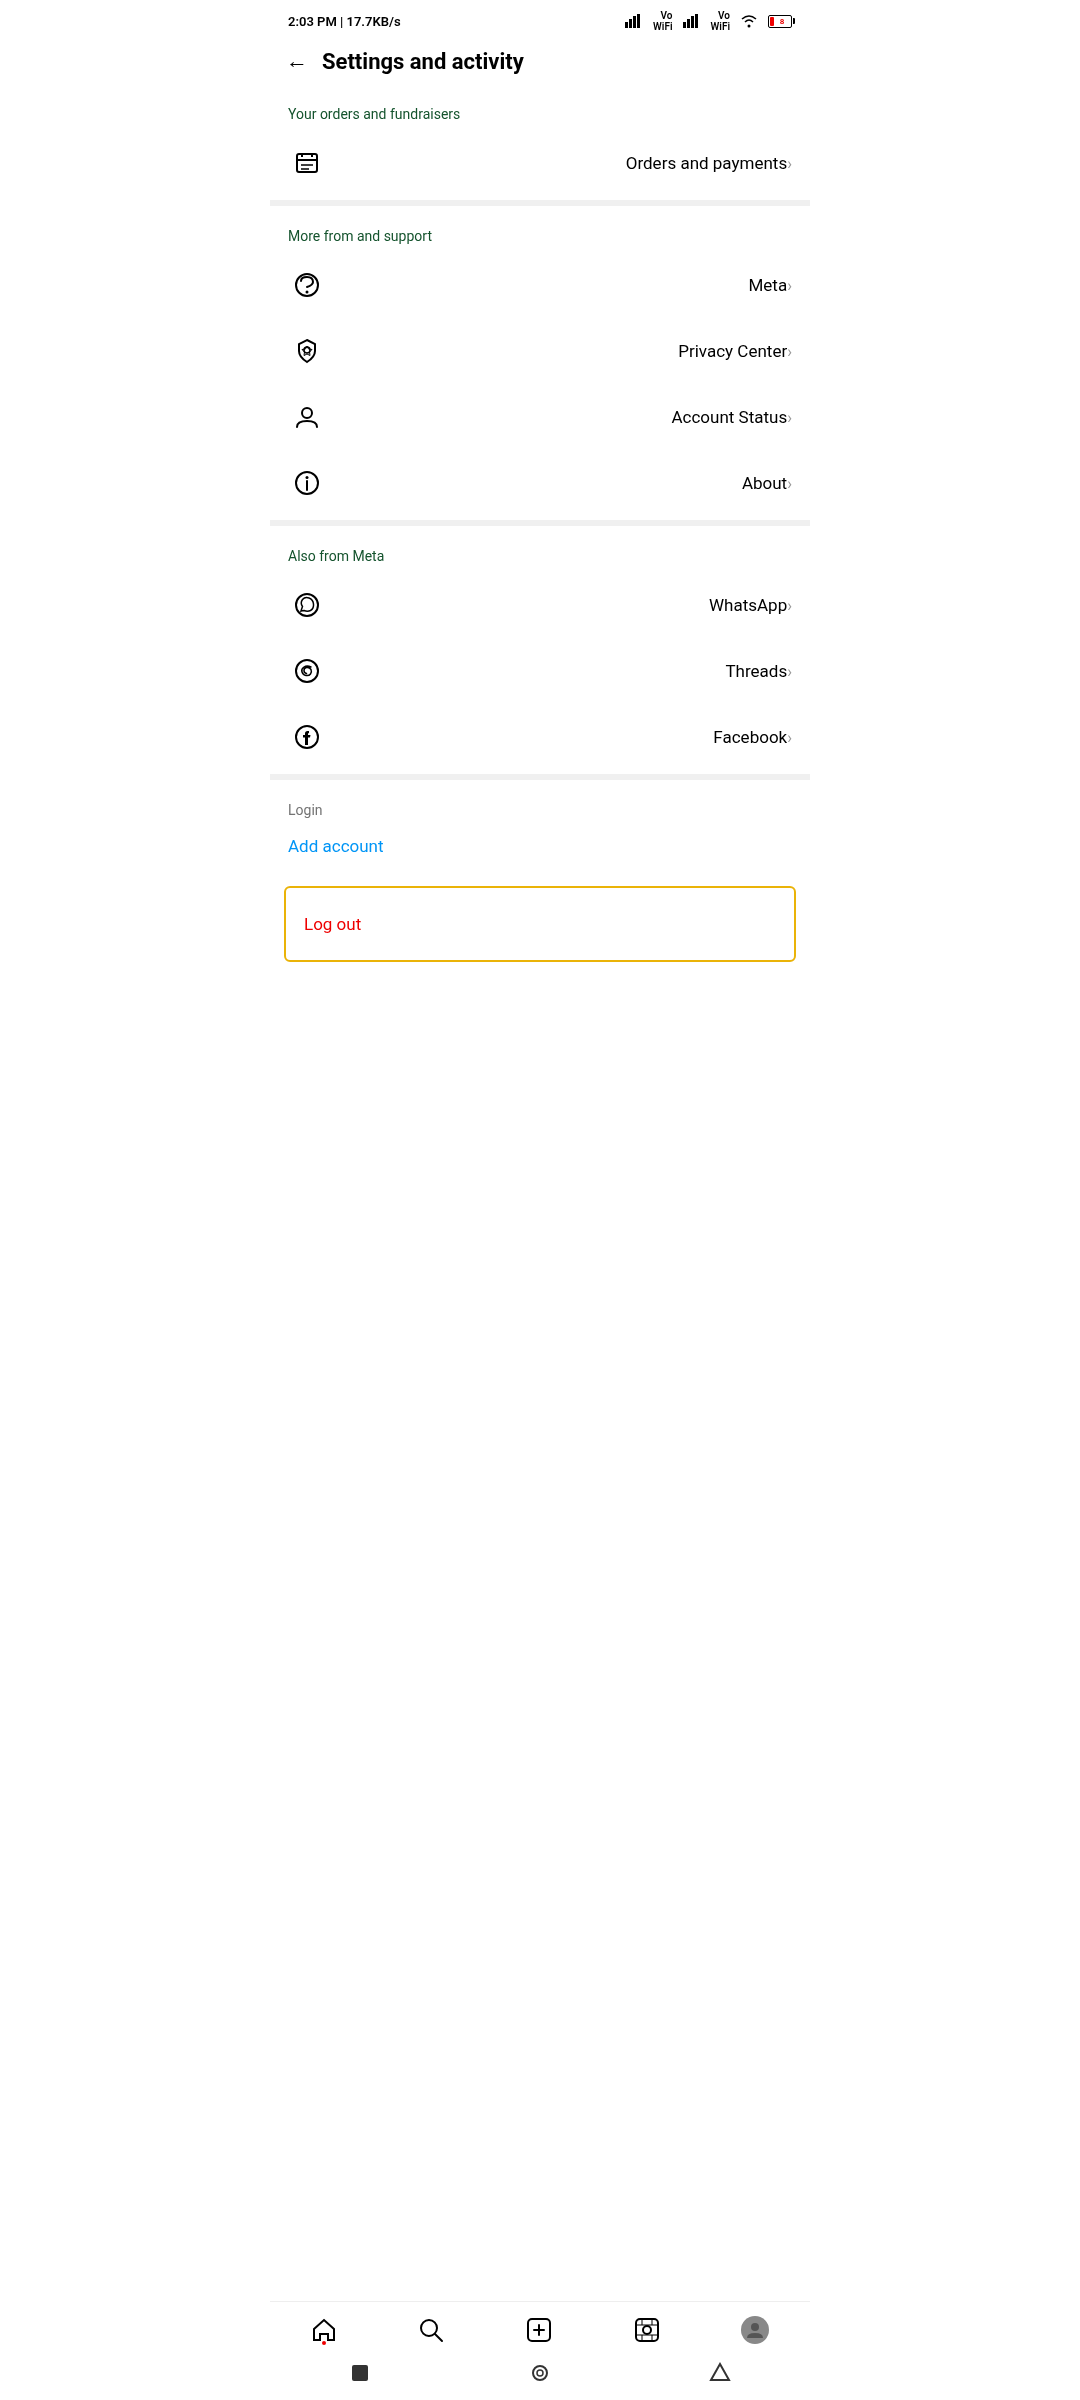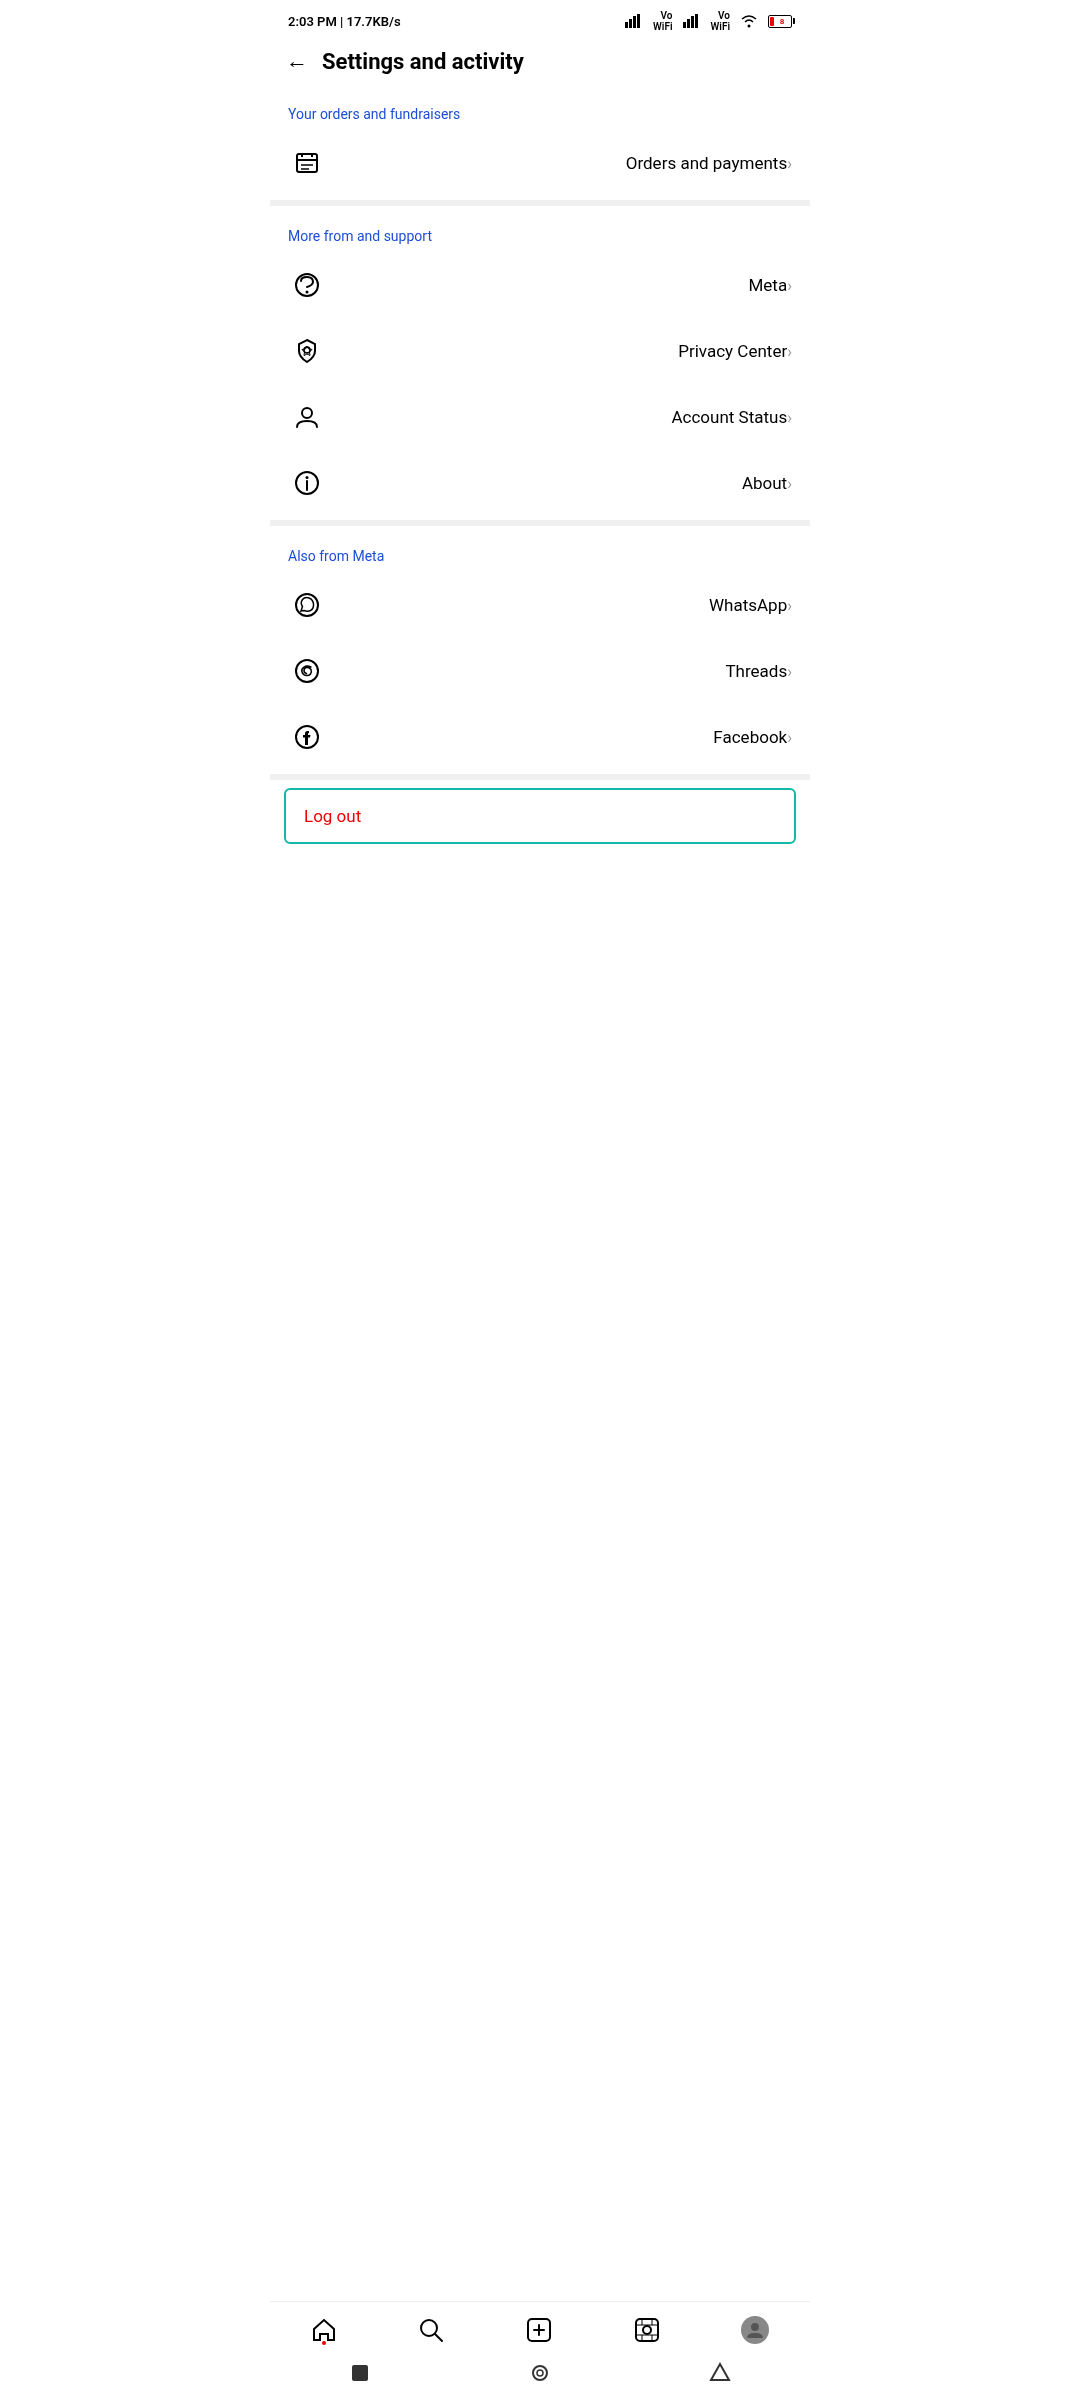--- a/index.html
+++ b/index.html
@@ -73,21 +73,21 @@
       color: #000;
     }
     .header-title {
       font-size: 22px;
       font-weight: 700;
       color: #000;
     }
     .section-label {
       padding: 18px 18px 8px;
       font-size: 14px;
-      color: #1d4ed8;
+      color: #14532d;
       font-weight: 400;
     }
     .divider {
       height: 6px;
       background: #f0f0f0;
       margin: 4px 0;
     }
     .menu-item {
       display: flex;
       align-items: center;
@@ -130,23 +130,23 @@
     .add-account-btn {
       font-size: 17px;
       color: #0095f6;
       font-weight: 400;
       padding: 4px 0 14px;
       cursor: pointer;
       display: block;
     }
     .logout-box {
       margin: 8px 14px 18px;
-      border: 2px solid #14b8a6;
+      border: 2px solid #eab308;
       border-radius: 6px;
-      padding: 16px 18px;
+      padding: 26px 18px;
       cursor: pointer;
     }
     .logout-text {
       font-size: 17px;
       color: #e00;
       font-weight: 400;
     }
     .nav-item {
       display: flex;
       flex-direction: column;
@@ -348,20 +348,24 @@
         <circle cx="14" cy="14" r="11" stroke="#000" stroke-width="2"></circle>
         <path d="M16 8 L14.5 8 Q12 8 12 10.5 L12 12 L10 12 L10 14.5 L12 14.5 L12 22 L15 22 L15 14.5 L17 14.5 L17.5 12 L15 12 L15 11 Q15 10 16 10 Z" fill="#000"></path>
       </svg>
     </div>
     <span class="menu-label">Facebook</span>
     <span class="menu-chevron">›</span>
   </div>
 
   <div class="divider"></div>
 
+  <div class="login-section">
+    <div class="login-label">Login</div>
+    <a class="add-account-btn">Add account</a>
+  </div>
 
   <div class="logout-box">
     <span class="logout-text">Log out</span>
   </div>
 </div>
 
 <div class="bottom-nav-wrapper">
   <div class="app-nav">
     <div class="nav-item">
       <svg width="26" height="26" viewBox="0 0 26 26" fill="none">

